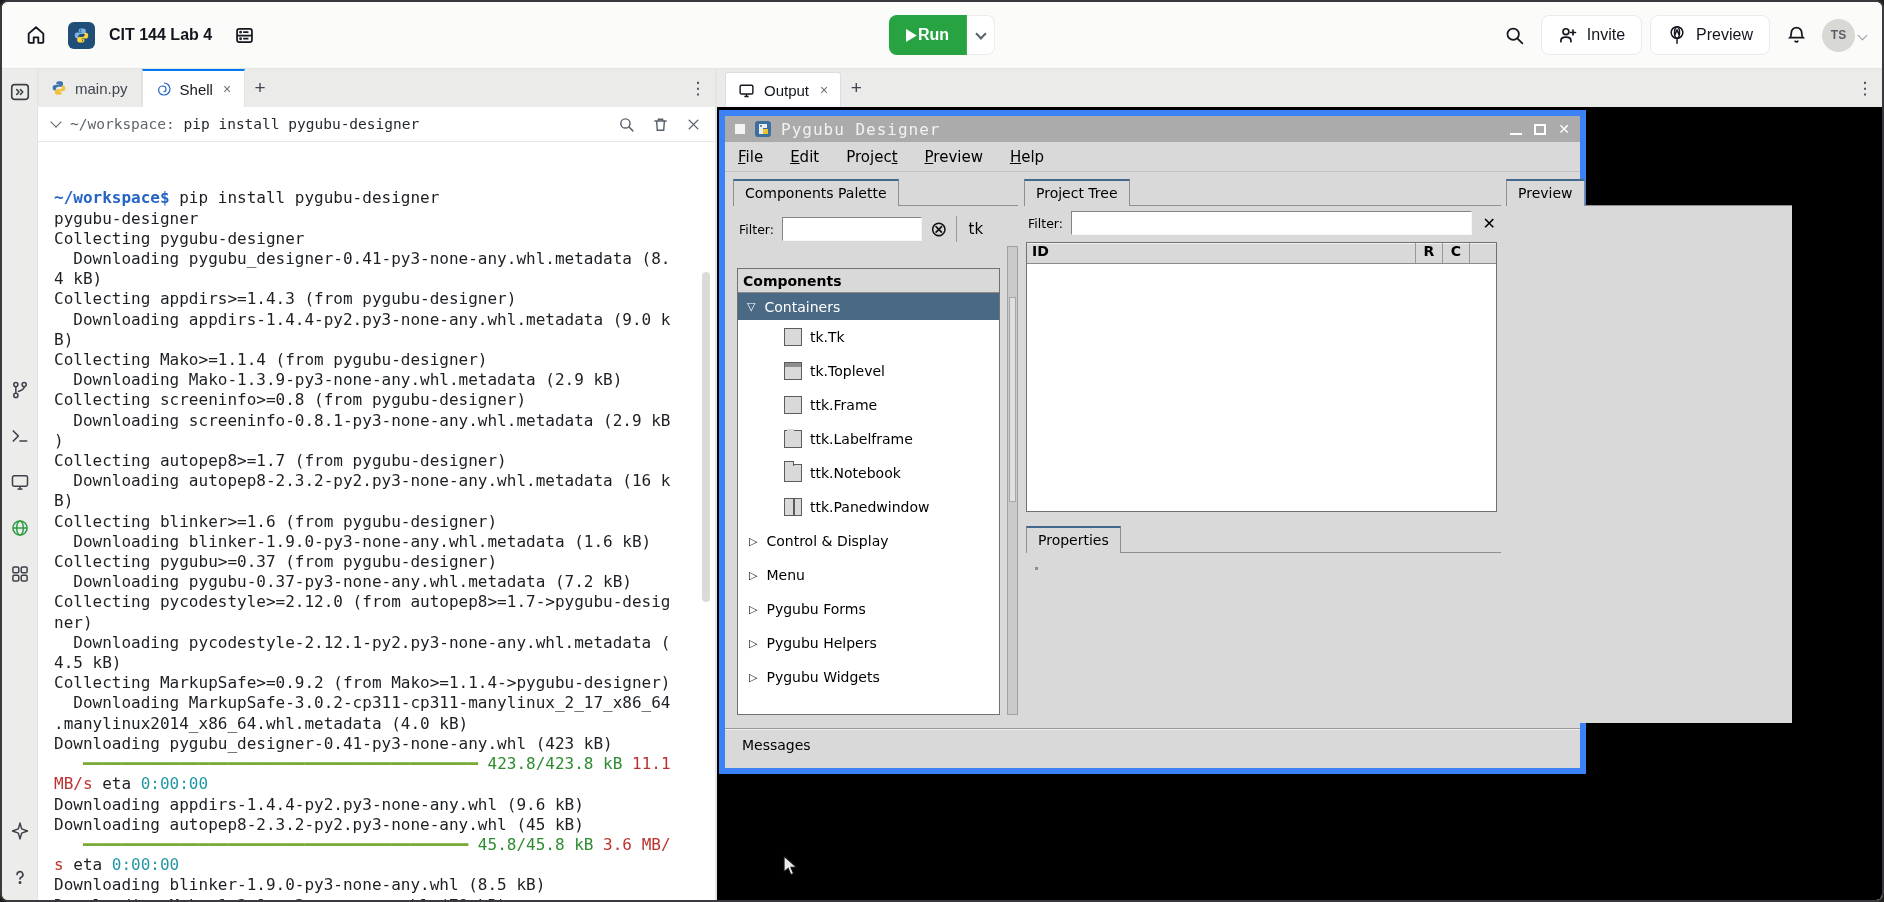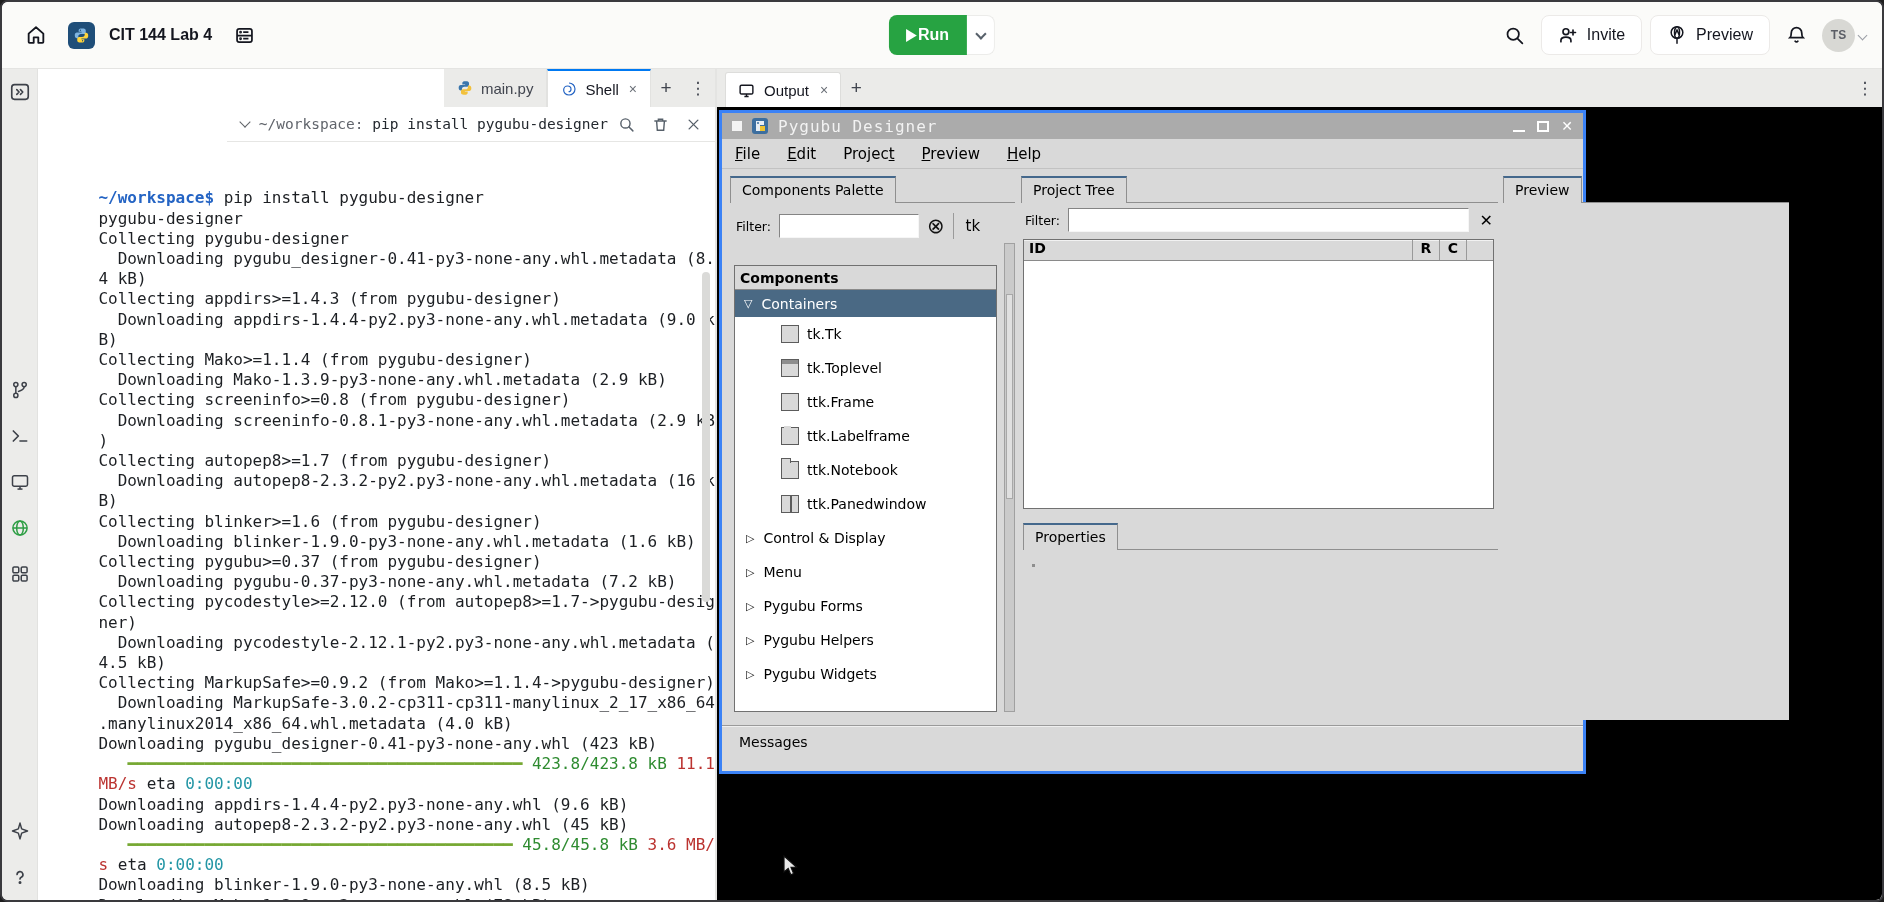--- a/index.html
+++ b/index.html
@@ -40,21 +40,21 @@
   .workrow { display:flex; height:833px; }
   .rail { width:36px; background:#ececea; border-right:1px solid #e2e2e0;
     display:flex; flex-direction:column; align-items:center; padding:10px 0 12px; }
   .rail .spacer1 { height:252px; } .rail .grow { flex:1; }
   .rail-icon { width:26px; height:26px; display:flex; align-items:center; justify-content:center;
     margin-bottom:20px; cursor:pointer; }
   .rail-icon:last-child { margin-bottom:0; }
 
   
   .left-panel { width:679px; background:#fff; border-right:2px solid #e4e4e2;
-    display:flex; flex-direction:column;align-items:flex-end; }
+    display:flex; flex-direction:column; }
   .tabsrow { height:38px; background:#ebebe9; display:flex; align-items:stretch; flex-shrink:0; }
   .tab { display:flex; align-items:center; gap:8px; padding:0 13px; font-size:15px;
     color:#41454f; cursor:pointer; border-right:1px solid #e2e2e0; }
   .tab.active { background:#fff; border-top:2px solid #0079f2; color:#14161f;
     border-left:1px solid #e2e2e0; }
   .tab-close { font-size:14px; color:#6b7078; margin-left:2px; cursor:pointer; }
   .tab-plus { width:30px; display:flex; align-items:center; justify-content:center;
     font-size:19px; color:#41454f; cursor:pointer; }
   .tabs-kebab { margin-left:auto; width:34px; display:flex; align-items:center; justify-content:center;
     color:#41454f; font-size:17px; cursor:pointer; }
@@ -81,21 +81,21 @@
 
   
   .right-panel { flex:1; display:flex; flex-direction:column; background:#fff; min-width:0; }
   .out-tab { display:flex; align-items:center; gap:9px; padding:0 12px; font-size:15px;
     color:#14161f; background:#fff; border:1px solid #dddddb; border-bottom:none;
     border-radius:3px 3px 0 0; cursor:pointer; }
   .viewport { position:relative; flex:1; background:#000; padding:3px 0 0 2px; overflow:hidden; }
 
   
   .pg-window { position:relative; width:867px; height:664px; background:#d9d9d9;
-    border:3px solid #3b82f6; font-family:"DejaVu Sans", sans-serif; color:#000; }
+    border:6px solid #3b82f6; font-family:"DejaVu Sans", sans-serif; color:#000; }
   .pg-titlebar { height:26px; background:#ababab; display:flex; align-items:center;
     gap:9px; padding:0 10px; }
   .pg-menu-sq { width:10px; height:10px; background:#f4f4f4; }
   .pg-title { font-family:"DejaVu Sans Mono", monospace; font-size:16px; color:#f2f2f2;
     letter-spacing:1px; }
   .pg-controls { margin-left:auto; display:flex; align-items:center; gap:12px; }
   .pg-min { width:12px; height:11px; border-bottom:2px solid #fff; cursor:pointer; }
   .pg-max { width:12px; height:11px; border:2px solid #fff; cursor:pointer; }
   .pg-close { color:#fff; font-size:14px; line-height:11px; cursor:pointer; }
   .pg-menubar { height:30px; background:#d9d9d9; border-bottom:1px solid #c2c2c2;

